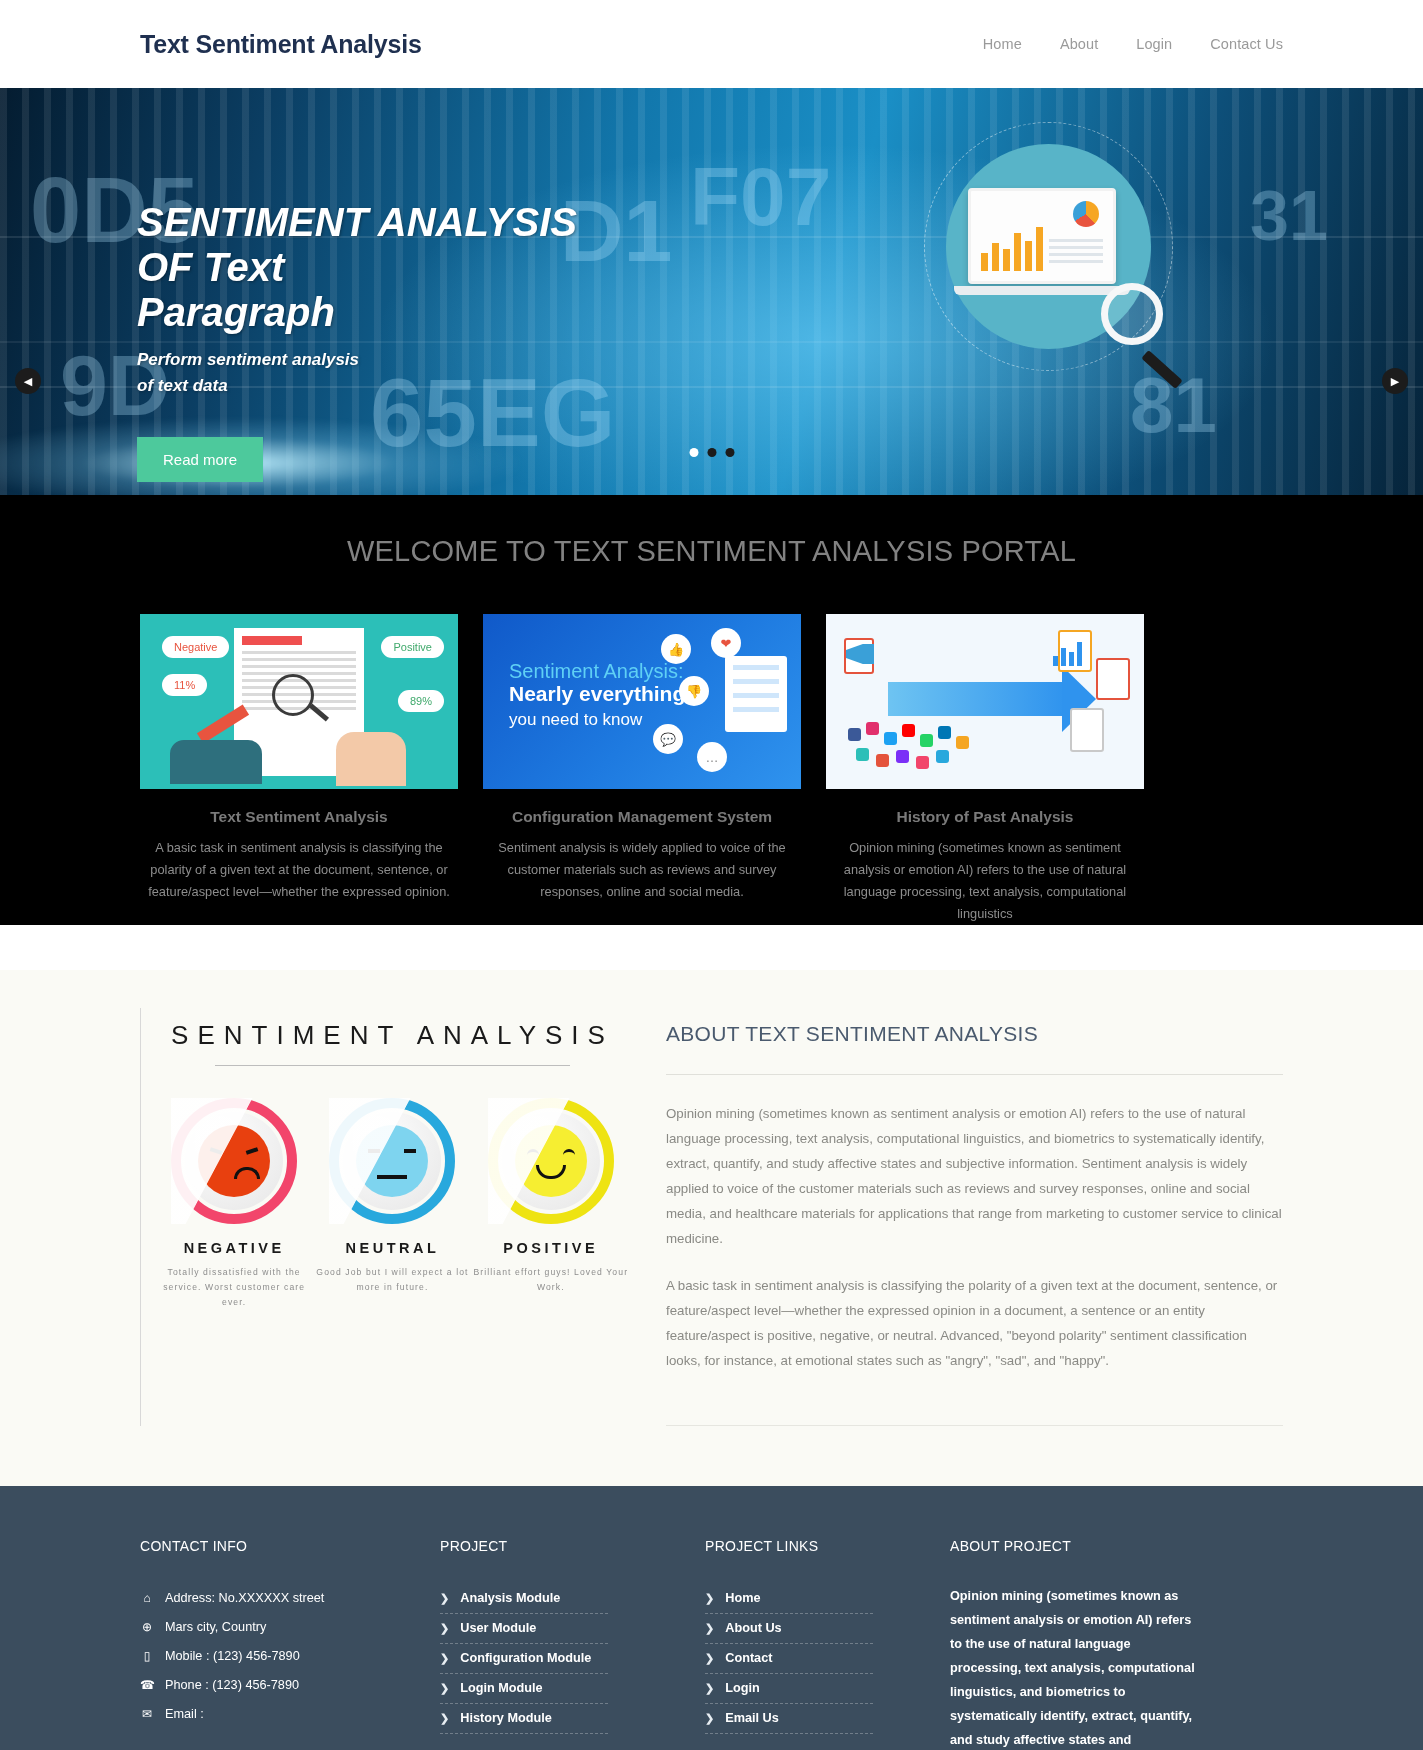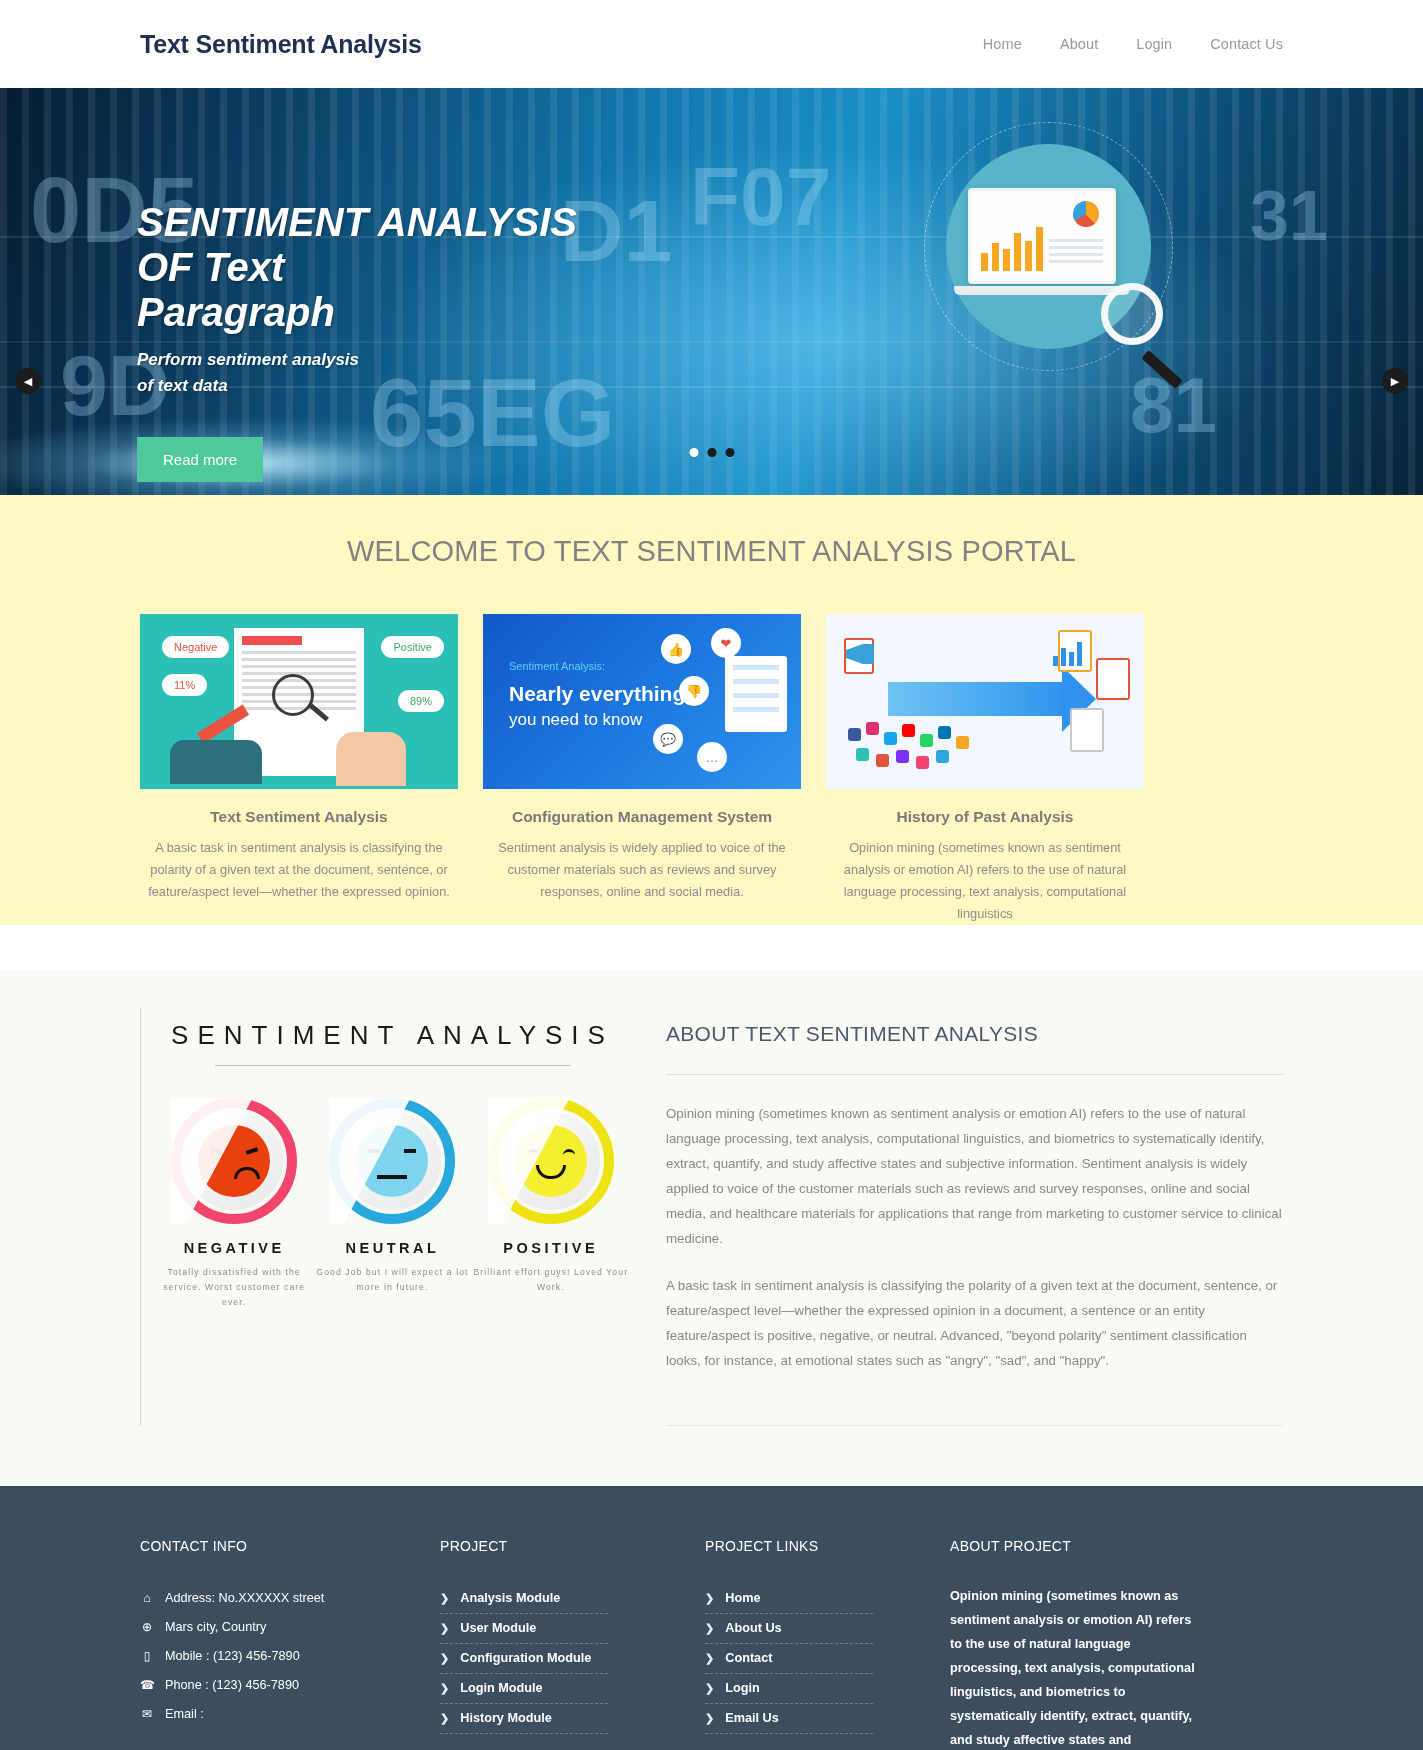--- a/index.html
+++ b/index.html
@@ -145,21 +145,21 @@
   .hero-dots {
     position: absolute; bottom: 38px; left: 50%; transform: translateX(-50%);
     display: flex; gap: 9px; z-index: 6;
   }
   .hero-dots i {
     width: 9px; height: 9px; border-radius: 50%; background: #1c1c1c; cursor: pointer; display:block;
   }
   .hero-dots i.active { background: #ffffff; }
 
   
-  .welcome { background:#fef9c3; padding: 40px 0 0 0; }
+  .welcome { background:#000000; padding: 40px 0 0 0; }
   .welcome-title {
     text-align: center;
     font-size: 29px;
     color: #828282;
     font-weight: normal;
     letter-spacing: 0.2px;
   }
   .cards {
     display: flex; gap: 25px;
     padding: 46px 140px 0 140px;
@@ -181,21 +181,21 @@
   .c1 .p-pos { right:14px; top:22px; color:#3fa96b; }
   .c1 .p-11  { left:22px; top:60px; color:#e8543f; }
   .c1 .p-89  { right:14px; top:60px; color:#3fa96b;margin-top:16px; }
   .c1 .mag { position:absolute; left:132px; top:60px; width:42px;height:42px;border:3px solid #3b3b3b;border-radius:50%;}
   .c1 .maghandle{position:absolute;left:168px;top:96px;width:22px;height:5px;background:#3b3b3b;transform:rotate(40deg);}
   .c1 .pen {position:absolute;left:56px;top:104px;width:54px;height:12px;background:#e8543f;transform:rotate(-32deg);}
   .c1 .hand {position:absolute;left:30px;top:126px;width:92px;height:44px;background:#2e6f7d;border-radius:14px 14px 0 0;}
   .c1 .hand2{position:absolute;right:52px;top:118px;width:70px;height:54px;background:#f3c9a8;border-radius:18px 18px 0 0;}
   
   .c2 { background: linear-gradient(135deg,#1059c9 0%,#1e7ae0 55%,#2f93ee 100%); }
-  .c2 .t1 { position:absolute; left:26px; top:46px; color:#5fd0f5; font-size:11px; }
+  .c2 .t1 { position:absolute; left:26px; top:46px; color:#5fd0f5; font-size:20px; }
   .c2 .t2 { position:absolute; left:26px; top:68px; color:#fff; font-size:21px; font-weight:bold;}
   .c2 .t3 { position:absolute; left:26px; top:96px; color:#fff; font-size:17px; }
   .c2 .bub { position:absolute; background:#fff; border-radius:50%; display:flex;align-items:center;justify-content:center;font-size:13px;}
   .c2 .b1{left:178px;top:20px;width:30px;height:30px;color:#2f93ee;}
   .c2 .b2{left:228px;top:14px;width:30px;height:30px;color:#e8543f;}
   .c2 .b3{left:196px;top:62px;width:30px;height:30px;color:#e8543f;}
   .c2 .b4{left:170px;top:110px;width:30px;height:30px;color:#2f93ee;}
   .c2 .b5{left:214px;top:128px;width:30px;height:30px;color:#888;}
   .c2 .panel{position:absolute;right:14px;top:42px;width:62px;height:76px;background:#fff;border-radius:3px;}
   .c2 .panel i{display:block;height:5px;background:#cfe6fb;margin:9px 8px;}

